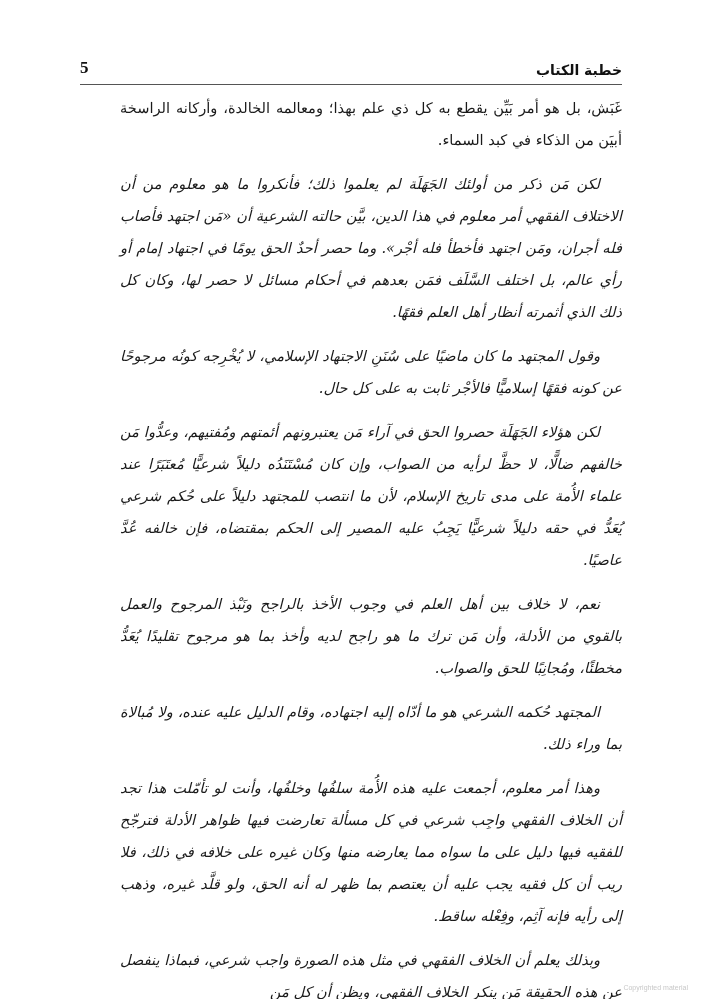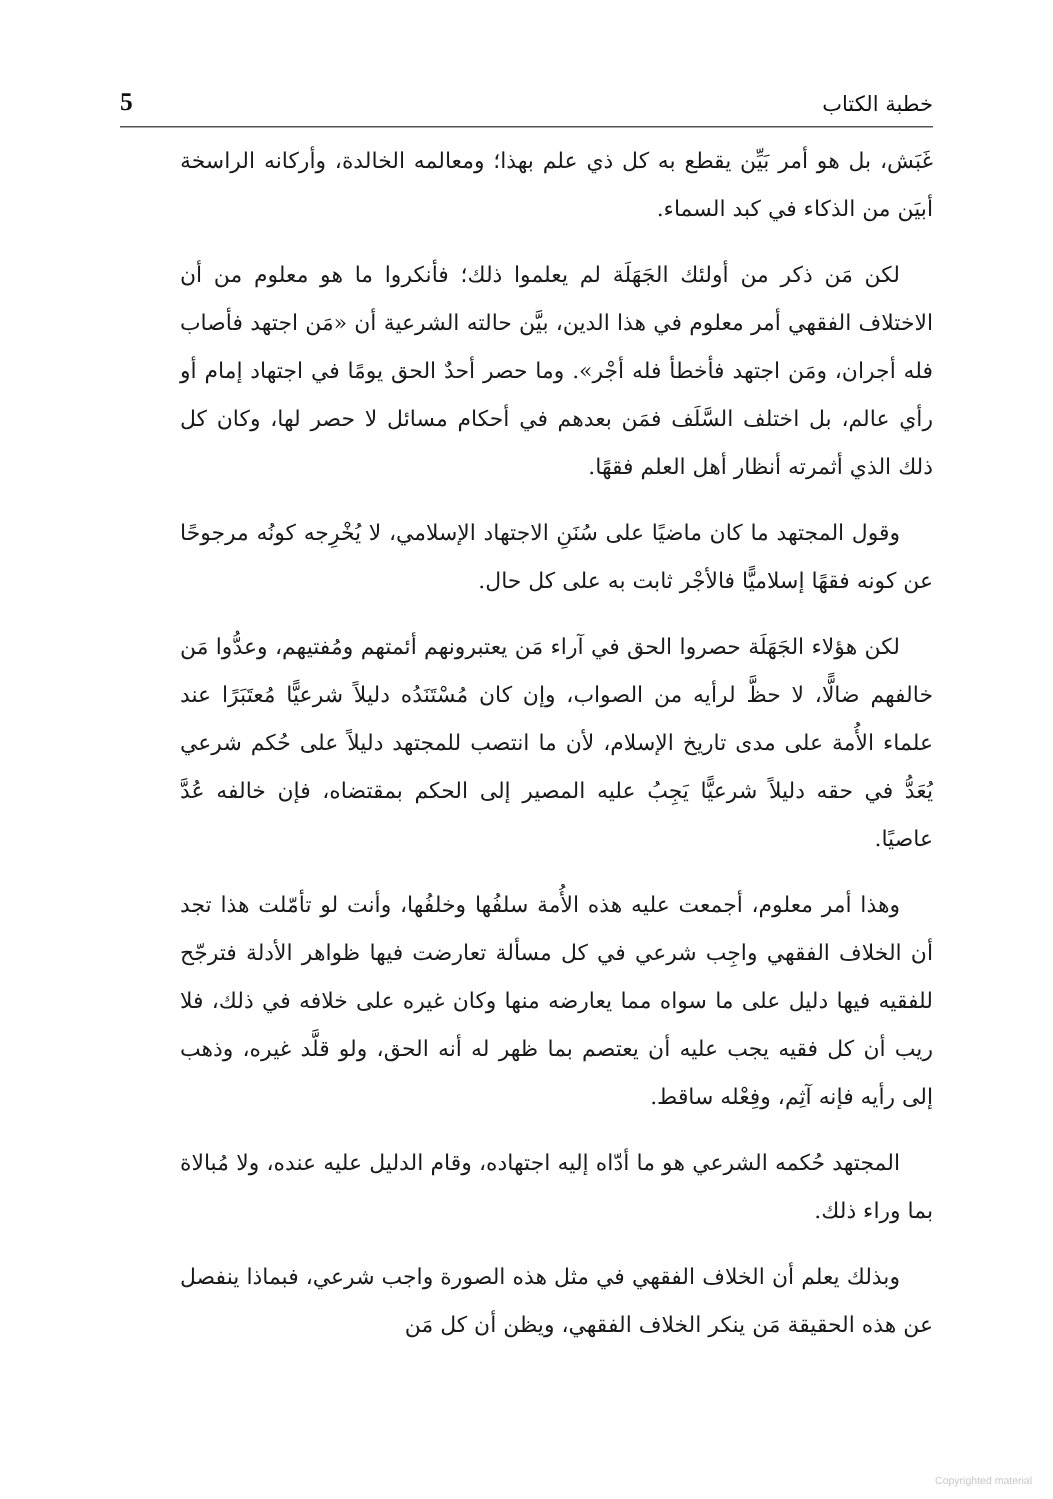--- a/index.html
+++ b/index.html
@@ -9,46 +9,47 @@
       background: #ffffff; color: #1a1a1a;
       font-family: "DejaVu Serif", "Liberation Serif", serif;
     }
     .header {
       position: absolute; left: 80px; right: 80px; top: 52px; height: 26px;
       display: flex; justify-content: space-between; align-items: flex-end;
       border-bottom: 1.5px solid #555;
       padding-bottom: 6px;
     }
     .page-number { font-family: "Liberation Serif", serif; font-weight: bold; font-size: 17px; color: #111; }
-    .running-title { font-family: "DejaVu Sans", sans-serif; font-weight: normal; font-size: 14px; direction: rtl; color: #111; }
+    .running-title { font-family: "DejaVu Sans", sans-serif; font-weight: bold; font-size: 14px; direction: rtl; color: #111; }
     .body {
       position: absolute; left: 80px; right: 80px; top: 92px;
       direction: rtl; text-align: justify;
       font-size: 14.6px; line-height: 32px; margin-left: 40px;
     }
     .body p { margin: 0 0 12px 0; text-align-last: right; }
-    .body p.indent { text-indent: 22px; }
+    .body p.indent { text-indent: 22px; font-style: italic; }
     .watermark {
       position: absolute; right: 14px; bottom: 8px;
       font-family: "Liberation Sans", sans-serif; font-size: 7px; color: #c8c8c8;
     }
   </style>
 </head>
 <body>
 
 <div class="page">
   <div class="header">
     <span class="page-number">5</span>
     <span class="running-title">خطبة الكتاب</span>
   </div>
 
   <div class="body">
     <p>غَبَش، بل هو أمر بَيِّن يقطع به كل ذي علم بهذا؛ ومعالمه الخالدة، وأركانه الراسخة أبيَن من الذكاء في كبد السماء.</p>
     <p class="indent">لكن مَن ذكر من أولئك الجَهَلَة لم يعلموا ذلك؛ فأنكروا ما هو معلوم من أن الاختلاف الفقهي أمر معلوم في هذا الدين، بيَّن حالته الشرعية أن «مَن اجتهد فأصاب فله أجران، ومَن اجتهد فأخطأ فله أجْر». وما حصر أحدٌ الحق يومًا في اجتهاد إمام أو رأي عالم، بل اختلف السَّلَف فمَن بعدهم في أحكام مسائل لا حصر لها، وكان كل ذلك الذي أثمرته أنظار أهل العلم فقهًا.</p>
     <p class="indent">وقول المجتهد ما كان ماضيًا على سُنَنِ الاجتهاد الإسلامي، لا يُخْرِجه كونُه مرجوحًا عن كونه فقهًا إسلاميًّا فالأجْر ثابت به على كل حال.</p>
     <p class="indent">لكن هؤلاء الجَهَلَة حصروا الحق في آراء مَن يعتبرونهم أئمتهم ومُفتيهم، وعدُّوا مَن خالفهم ضالًّا، لا حظَّ لرأيه من الصواب، وإن كان مُسْتَنَدُه دليلاً شرعيًّا مُعتَبَرًا عند علماء الأُمة على مدى تاريخ الإسلام، لأن ما انتصب للمجتهد دليلاً على حُكم شرعي يُعَدُّ في حقه دليلاً شرعيًّا يَجِبُ عليه المصير إلى الحكم بمقتضاه، فإن خالفه عُدَّ عاصيًا.</p>
+    <p class="indent">نعم، لا خلاف بين أهل العلم في وجوب الأخذ بالراجح ونَبْذ المرجوح والعمل بالقوي من الأدلة، وأن مَن ترك ما هو راجح لديه وأخذ بما هو مرجوح تقليدًا يُعَدُّ مخطئًا، ومُجانِبًا للحق والصواب.</p>
+    <p class="indent">المجتهد حُكمه الشرعي هو ما أدّاه إليه اجتهاده، وقام الدليل عليه عنده، ولا مُبالاة بما وراء ذلك.</p>
     <p class="indent">وهذا أمر معلوم، أجمعت عليه هذه الأُمة سلفُها وخلفُها، وأنت لو تأمّلت هذا تجد أن الخلاف الفقهي واجِب شرعي في كل مسألة تعارضت فيها ظواهر الأدلة فترجّح للفقيه فيها دليل على ما سواه مما يعارضه منها وكان غيره على خلافه في ذلك، فلا ريب أن كل فقيه يجب عليه أن يعتصم بما ظهر له أنه الحق، ولو قلَّد غيره، وذهب إلى رأيه فإنه آثِم، وفِعْله ساقط.</p>
-    <p class="indent">المجتهد حُكمه الشرعي هو ما أدّاه إليه اجتهاده، وقام الدليل عليه عنده، ولا مُبالاة بما وراء ذلك.</p>
     <p class="indent">وبذلك يعلم أن الخلاف الفقهي في مثل هذه الصورة واجب شرعي، فبماذا ينفصل عن هذه الحقيقة مَن ينكر الخلاف الفقهي، ويظن أن كل مَن</p>
   </div>
 
   <div class="watermark">Copyrighted material</div>
 </div>
 
 </body></html>

